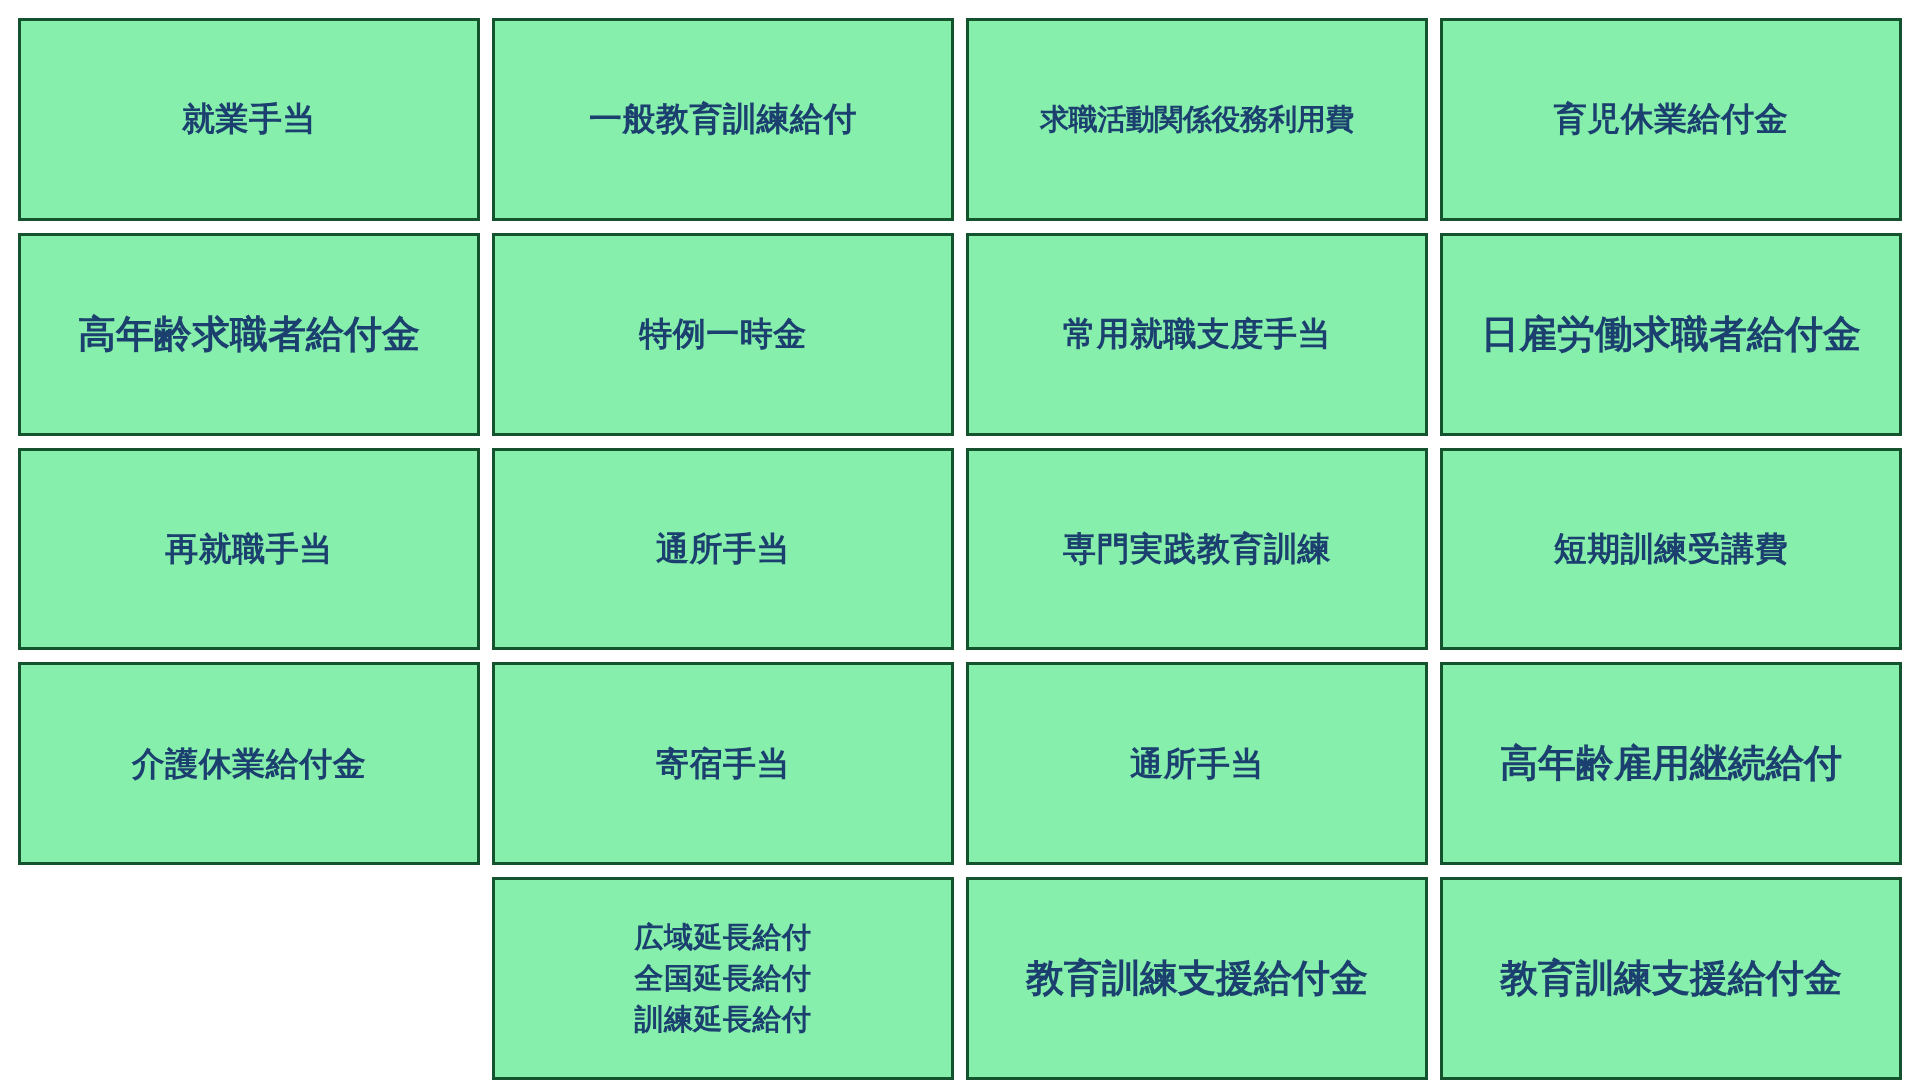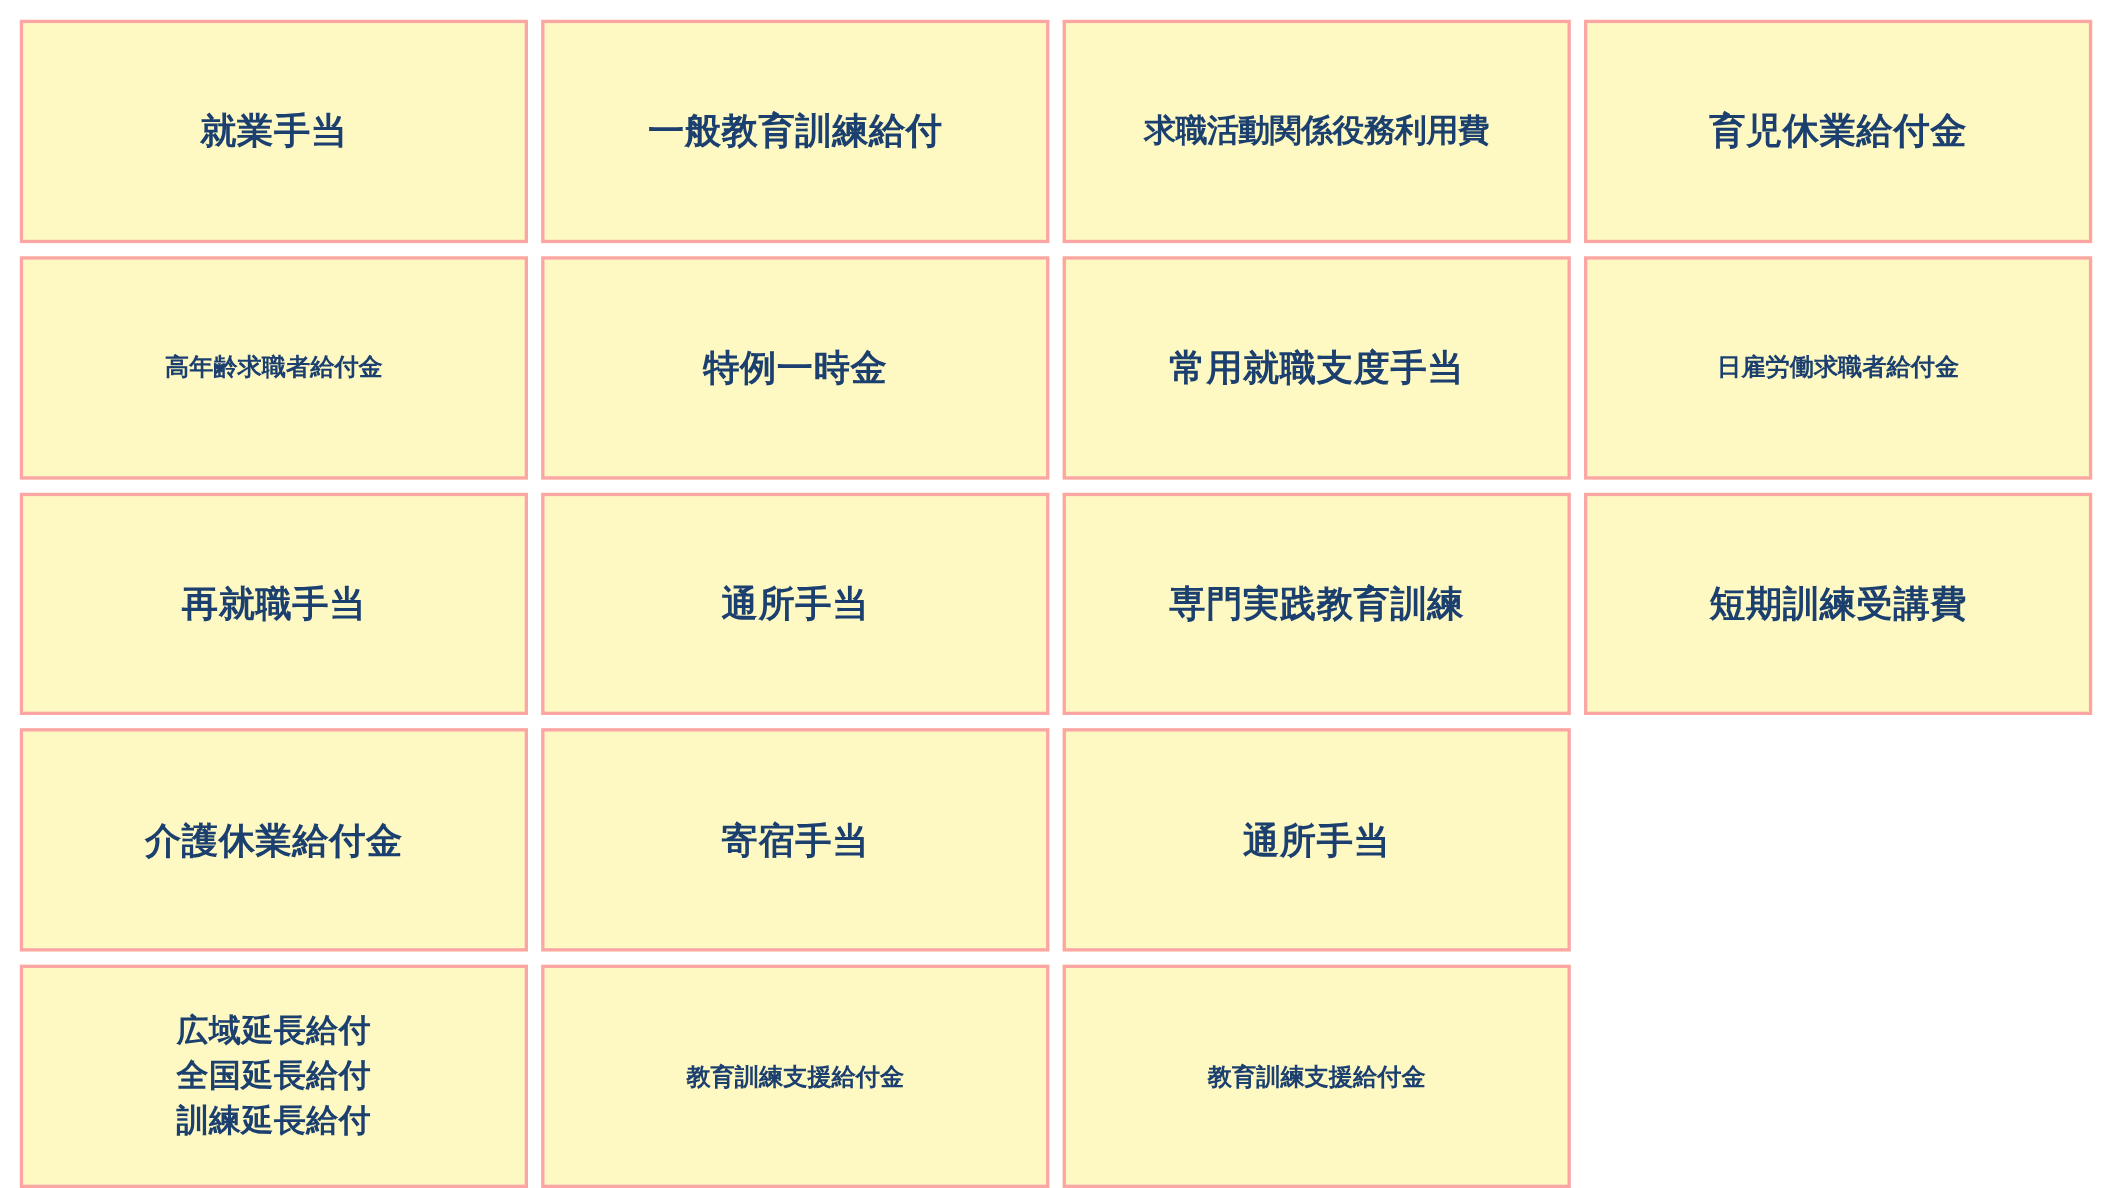--- a/index.html
+++ b/index.html
@@ -21,47 +21,47 @@
     box-sizing: border-box;
     padding: 18px 18px 0 18px;
     display: grid;
     grid-template-columns: repeat(4, 1fr);
     grid-template-rows: repeat(5, 1fr);
     column-gap: 12px;
     row-gap: 12px;
   }
 
   .cell {
-    border: 3px solid #fca5a5;
+    border: 3px solid #14532d;
     box-sizing: border-box;
     display: flex;
     align-items: center;
     justify-content: center;
     text-align: center;
-    background: #fef9c3;
+    background: #86efac;
   }
 
   .cell.empty {
     border: none;
     background: transparent;
   }
 
   .cell-label {
     color: #1b3f6e;
     font-weight: bold;
     font-size: 33px;
     line-height: 1.28;
     letter-spacing: 0.5px;
     white-space: pre-line;
     padding: 4px 6px;
   }
 
   
   .cell-label.long {
-    font-size: 22px;
+    font-size: 38px;
     letter-spacing: 0;
   }
   .cell-label.xlong {
     font-size: 29px;
     letter-spacing: -0.5px;
     font-family: Liberation Serif, serif;
   }
   .cell-label.multi {
     font-size: 29px;
     line-height: 1.42;
@@ -109,20 +109,23 @@
     </div>
     <div class="cell">
       <span class="cell-label">介護休業給付金</span>
     </div>
     <div class="cell">
       <span class="cell-label">寄宿手当</span>
     </div>
     <div class="cell">
       <span class="cell-label">通所手当</span>
     </div>
+    <div class="cell">
+      <span class="cell-label long">高年齢雇用継続給付</span>
+    </div>
     <div class="cell empty"></div>
     <div class="cell">
       <span class="cell-label multi">広域延長給付
 全国延長給付
 訓練延長給付</span>
     </div>
     <div class="cell">
       <span class="cell-label long">教育訓練支援給付金</span>
     </div>
     <div class="cell">

